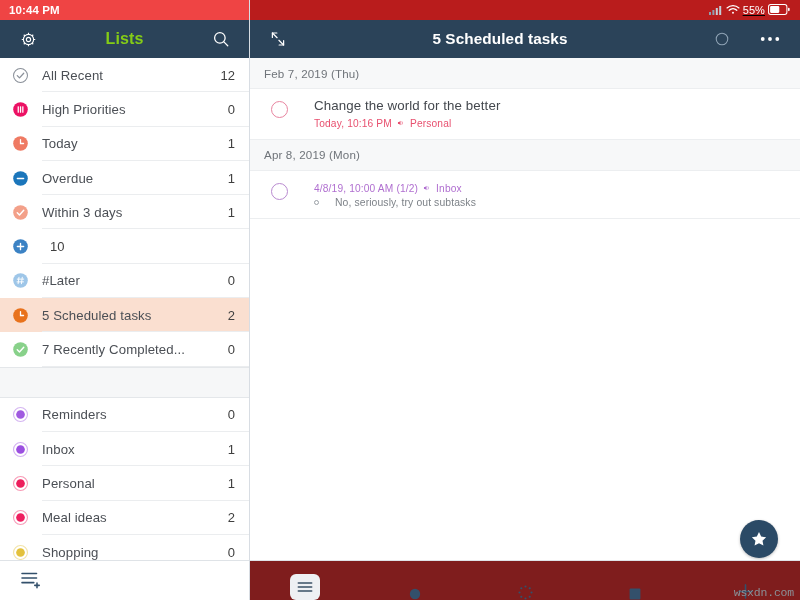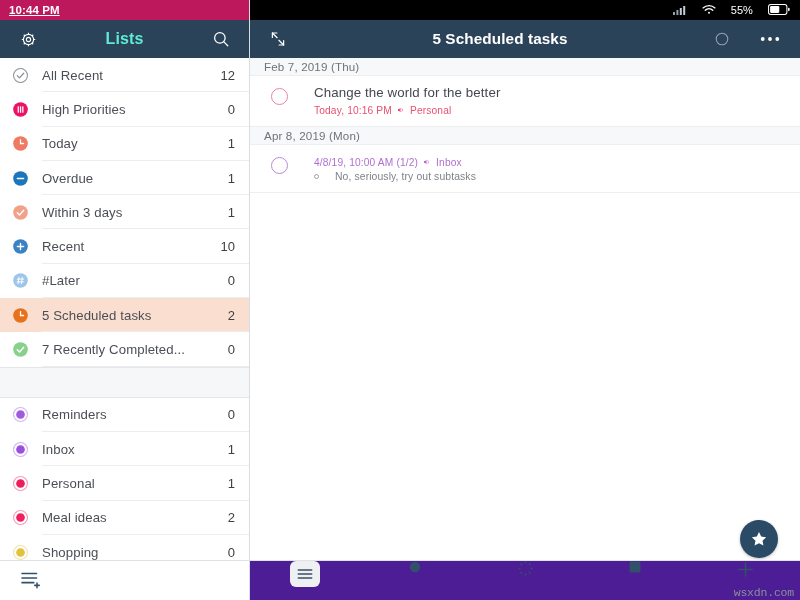--- a/index.html
+++ b/index.html
@@ -8,27 +8,27 @@
     font-family:"Liberation Sans", sans-serif;
     background:#ffffff;
     -webkit-font-smoothing:antialiased;
   }
   .app { position:relative; width:800px; height:600px; display:flex; }
 
   
   .sidebar { width:250px; height:600px; position:relative; background:#ffffff;
              border-right:1px solid #d8dde3; display:flex; flex-direction:column; }
 
-  .statusbar { height:20px; background:#be185d; color:#ffffff;
+  .statusbar { height:20px; background:#ef4444; color:#ffffff;
                display:flex; align-items:center; padding:0 9px; font-size:11.5px;
-               letter-spacing:0.1px; flex:0 0 20px;text-decoration:underline; }
+               letter-spacing:0.1px; flex:0 0 20px; }
   .sb-time { font-weight:600; }
   .sb-date { margin-left:13px; font-weight:400;margin-top:40px; }
 
-  .sb-nav { height:38px; background:#2b4359; color:#5eead4; display:flex;
+  .sb-nav { height:38px; background:#2b4359; color:#84cc16; display:flex;
             align-items:center; justify-content:space-between; padding:0 16px;
             flex:0 0 38px; }
   .sb-title { font-size:16px; font-weight:700; letter-spacing:0.1px; }
   .icon-btn { width:24px; height:24px; display:flex; align-items:center; justify-content:center; }
 
   .list-scroll { flex:1 1 auto; overflow:hidden; background:#fff; position:relative; }
 
   .row { height:34.3px; display:flex; align-items:center; padding:0 14px 0 12px;
          position:relative; background:#fff; }
   .row.highlight { background:#fadfd0; }
@@ -42,53 +42,53 @@
 
   .gap { height:31px; background:#f6f7f8; border-top:1px solid #e4e7ea;
          border-bottom:1px solid #e4e7ea; flex:0 0 31px; }
 
   .sb-toolbar { height:40px; flex:0 0 40px; background:#fff; border-top:1px solid #dfe3e7;
                 display:flex; align-items:center; padding-left:20px; }
 
   
   .detail { width:550px; height:600px; display:flex; flex-direction:column; background:#fff;
             position:relative; }
-  .d-status { height:20px; background:#000000; flex:0 0 20px; display:flex;
-              align-items:center; justify-content:flex-end; padding-right:10px; gap:15px;text-decoration:underline; }
+  .d-status { height:20px; background:#b91c1c; flex:0 0 20px; display:flex;
+              align-items:center; justify-content:flex-end; padding-right:10px; gap:3px;text-decoration:underline; }
   .bat-pct { color:#fff; font-size:11px; letter-spacing:0.1px; }
   .d-nav { height:38px; flex:0 0 38px; background:#2b4359; color:#fff;
            display:flex; align-items:center; padding:0 18px 0 16px; }
   .d-title { flex:1 1 auto; text-align:center; font-size:15.3px; font-weight:700;
              letter-spacing:0.1px; }
   .d-right { display:flex; align-items:center; gap:24px; }
 
   .tasks { flex:1 1 auto; overflow:hidden; background:#fff; }
-  .date-head { background:#f7f8f9; height:18px; display:flex; align-items:center;
+  .date-head { background:#f7f8f9; height:31px; display:flex; align-items:center;
                padding-left:14px; font-size:11.6px; color:#6f747a; letter-spacing:0.15px;
                border-bottom:1px solid #eceef0; }
   .task { display:flex; padding:9px 14px 10px 14px; border-bottom:1px solid #eceef0; }
   .t-check { width:17px; height:17px; flex:0 0 17px; margin:3px 13px 0 7px;
              border-radius:50%; border:1.4px solid #e8849f; }
   .t-check.purple { border-color:#b98ad0; }
   .t-body { flex:1 1 auto; min-width:0;margin-left:13px; }
   .t-title { font-size:13.3px; color:#44484e; letter-spacing:0.1px; line-height:1.25; }
   .t-meta { margin-top:3px; font-size:10.2px; color:#e8506f; letter-spacing:0.15px;
             display:flex; gap:5px; }
   .t-meta.purple { color:#b06fd0; }
   .t-sub { margin-top:3px; font-size:10.4px; color:#7d8288; display:flex;
            align-items:center; gap:16px; letter-spacing:0.1px; }
   .sub-dot { width:5px; height:5px; border:1px solid #9aa0a6; border-radius:50%;
              display:inline-block; }
 
   .fab { position:absolute; right:22px; bottom:42px; width:38px; height:38px;
          border-radius:50%; background:#2b4a66; display:flex; align-items:center;
          justify-content:center; box-shadow:0 1px 3px rgba(0,0,0,0.25); }
 
-  .d-toolbar { height:40px; flex:0 0 40px; border-top:1px solid #dfe3e7; background:#4c1d95;
-               display:flex; align-items:flex-start; position:relative; }
+  .d-toolbar { height:40px; flex:0 0 40px; border-top:1px solid #dfe3e7; background:#7f1d1d;
+               display:flex; align-items:flex-end; position:relative; }
   .tb-item { flex:1 1 0; display:flex; align-items:center; justify-content:center; }
   .tb-ham { width:30px; height:26px; border-radius:6px; background:#eef0f3;
             display:flex; align-items:center; justify-content:center; }
   .watermark { position:absolute; right:6px; bottom:1px; font-size:11.5px;
                color:#8b9097; font-family:"Liberation Mono", monospace; letter-spacing:-0.2px; }
 </style>
 </head>
 <body>
 
 <div class="app">
@@ -171,21 +171,20 @@
             <span class="row-label">Within 3 days</span>
             <span class="row-count">1</span>
           </div>
           <div class="row">
             <span class="row-ico">
               <svg width="17" height="17" viewBox="0 0 20 20">
                 <circle cx="10" cy="10" r="8.6" fill="#3b82c4"></circle>
                 <path d="M10 6.3v7.4M6.3 10h7.4" fill="none" stroke="#fff" stroke-width="1.6" stroke-linecap="round"></path>
               </svg>
             </span>
-            <span class="row-label">Recent</span>
             <span class="row-count">10</span>
           </div>
           <div class="row">
             <span class="row-ico">
               <svg width="17" height="17" viewBox="0 0 20 20">
                 <circle cx="10" cy="10" r="8.6" fill="#9ec6e8"></circle>
                 <path d="M8.2 6.2L7.2 13.8M12.1 6.2l-1 7.6M6.2 8.4h7.6M5.9 11.6h7.6" fill="none" stroke="#fff" stroke-width="1.1" stroke-linecap="round"></path>
               </svg>
             </span>
             <span class="row-label">#Later</span>

